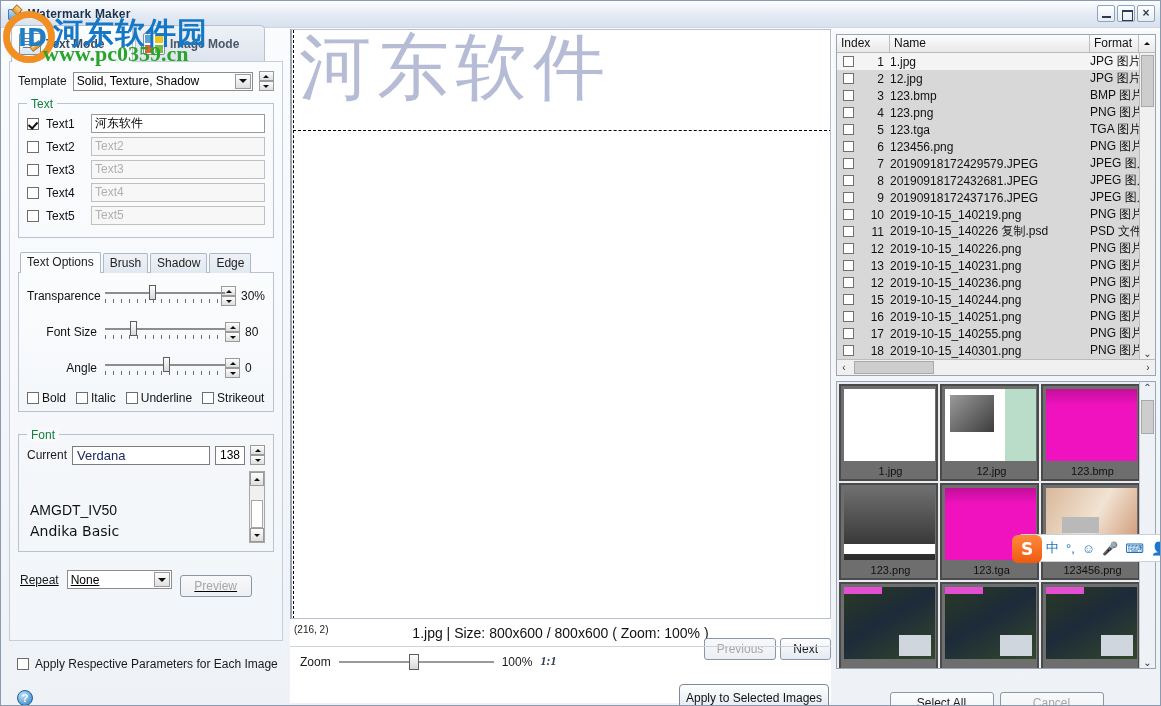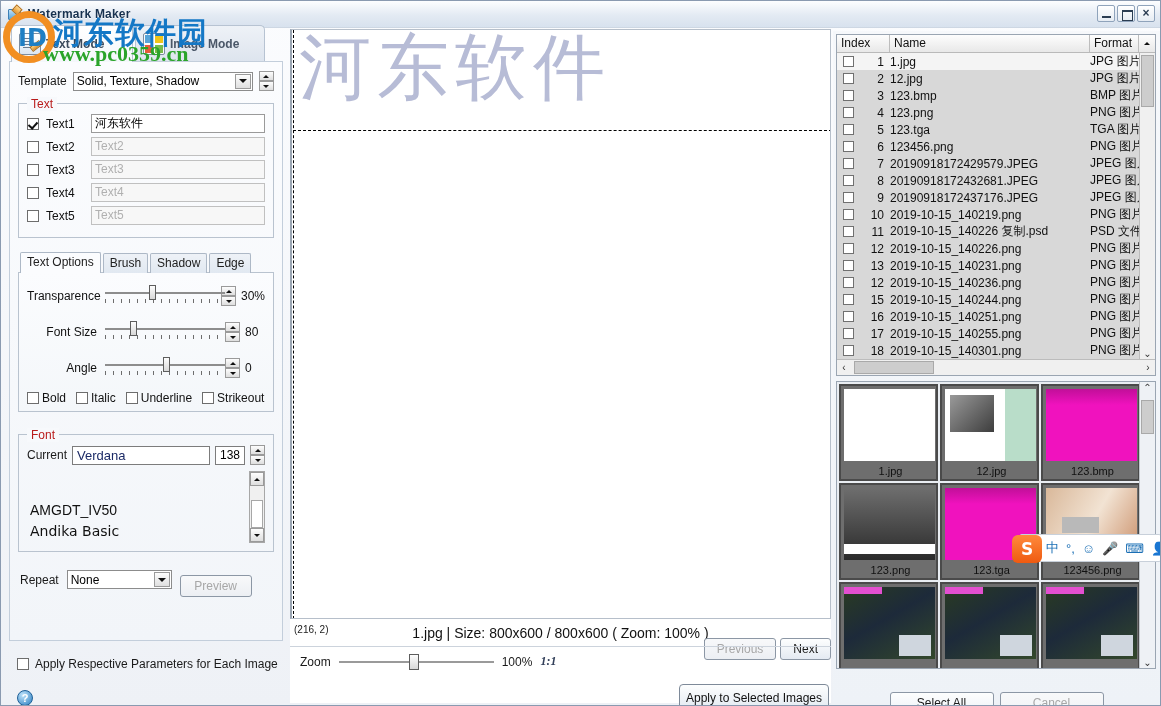--- a/index.html
+++ b/index.html
@@ -129,21 +129,21 @@
   .caret-up-s { width:0;height:0;border-left:3px solid transparent;border-right:3px solid transparent;border-bottom:3px solid #101010; }
   .caret-down-s { width:0;height:0;border-left:3px solid transparent;border-right:3px solid transparent;border-top:3px solid #101010; }
 
   
   .group {
     position: relative; border: 1px solid #b9c3cf; margin: 12px 8px 0 8px;
     padding: 10px 8px 8px 8px;
   }
   .group > .gtitle {
     position: absolute; top: -7px; left: 8px; background: #f7f9fc;
-    padding: 0 4px; font-size: 12px; color: #b91c1c;
+    padding: 0 4px; font-size: 12px; color: #15803d;
   }
 
   .text-row { display:flex; align-items:center; gap:7px; margin-bottom:4px; }
   .cb {
     width: 12px; height: 12px; background:#fff; border:1px solid #6d6d6d;
     position:relative; flex:none;
   }
   .cb.checked:after {
     content:""; position:absolute; left:2px; top:1px; width:4px; height:7px;
     border: solid #111; border-width: 0 2px 2px 0; transform: rotate(42deg);
@@ -200,21 +200,21 @@
   .font-item.f2 { font-family:"DejaVu Sans", sans-serif; }
   .font-scroll {
     position:absolute; right:0; top:0; width:16px; height:72px;
     background:#f0f0f0; border:1px solid #a7a7a7;
     display:flex; flex-direction:column; justify-content:space-between; align-items:center;
   }
   .sbtn { width:14px; height:14px; background:linear-gradient(#fdfdfd,#dedede); border:1px solid #9a9a9a;
      display:flex;align-items:center;justify-content:center; }
   .sthumb { position:absolute; left:1px; top:28px; width:12px; height:28px; background:#fff; border:1px solid #a7a7a7; }
 
-  .repeat-row { display:flex; align-items:center; gap:8px; margin:10px 0 0 10px; }
+  .repeat-row { display:flex; align-items:center; gap:8px; margin:10px 0 0 10px;text-decoration:underline; }
   .btn {
     border:1px solid #8c97a5; border-radius:3px;
     background: linear-gradient(#fdfefe,#e4eaf2);
     font-size:12px; color:#1c1c1c; padding:3px 12px;
     text-align:center;
     margin-top:13px;
   }
   .btn.disabled { color:#a7a7a7; background:linear-gradient(#f8f9fa,#eceff3); }
 
   .apply-row { display:flex; align-items:center; gap:6px; position:absolute; left:14px; top:640px; }

